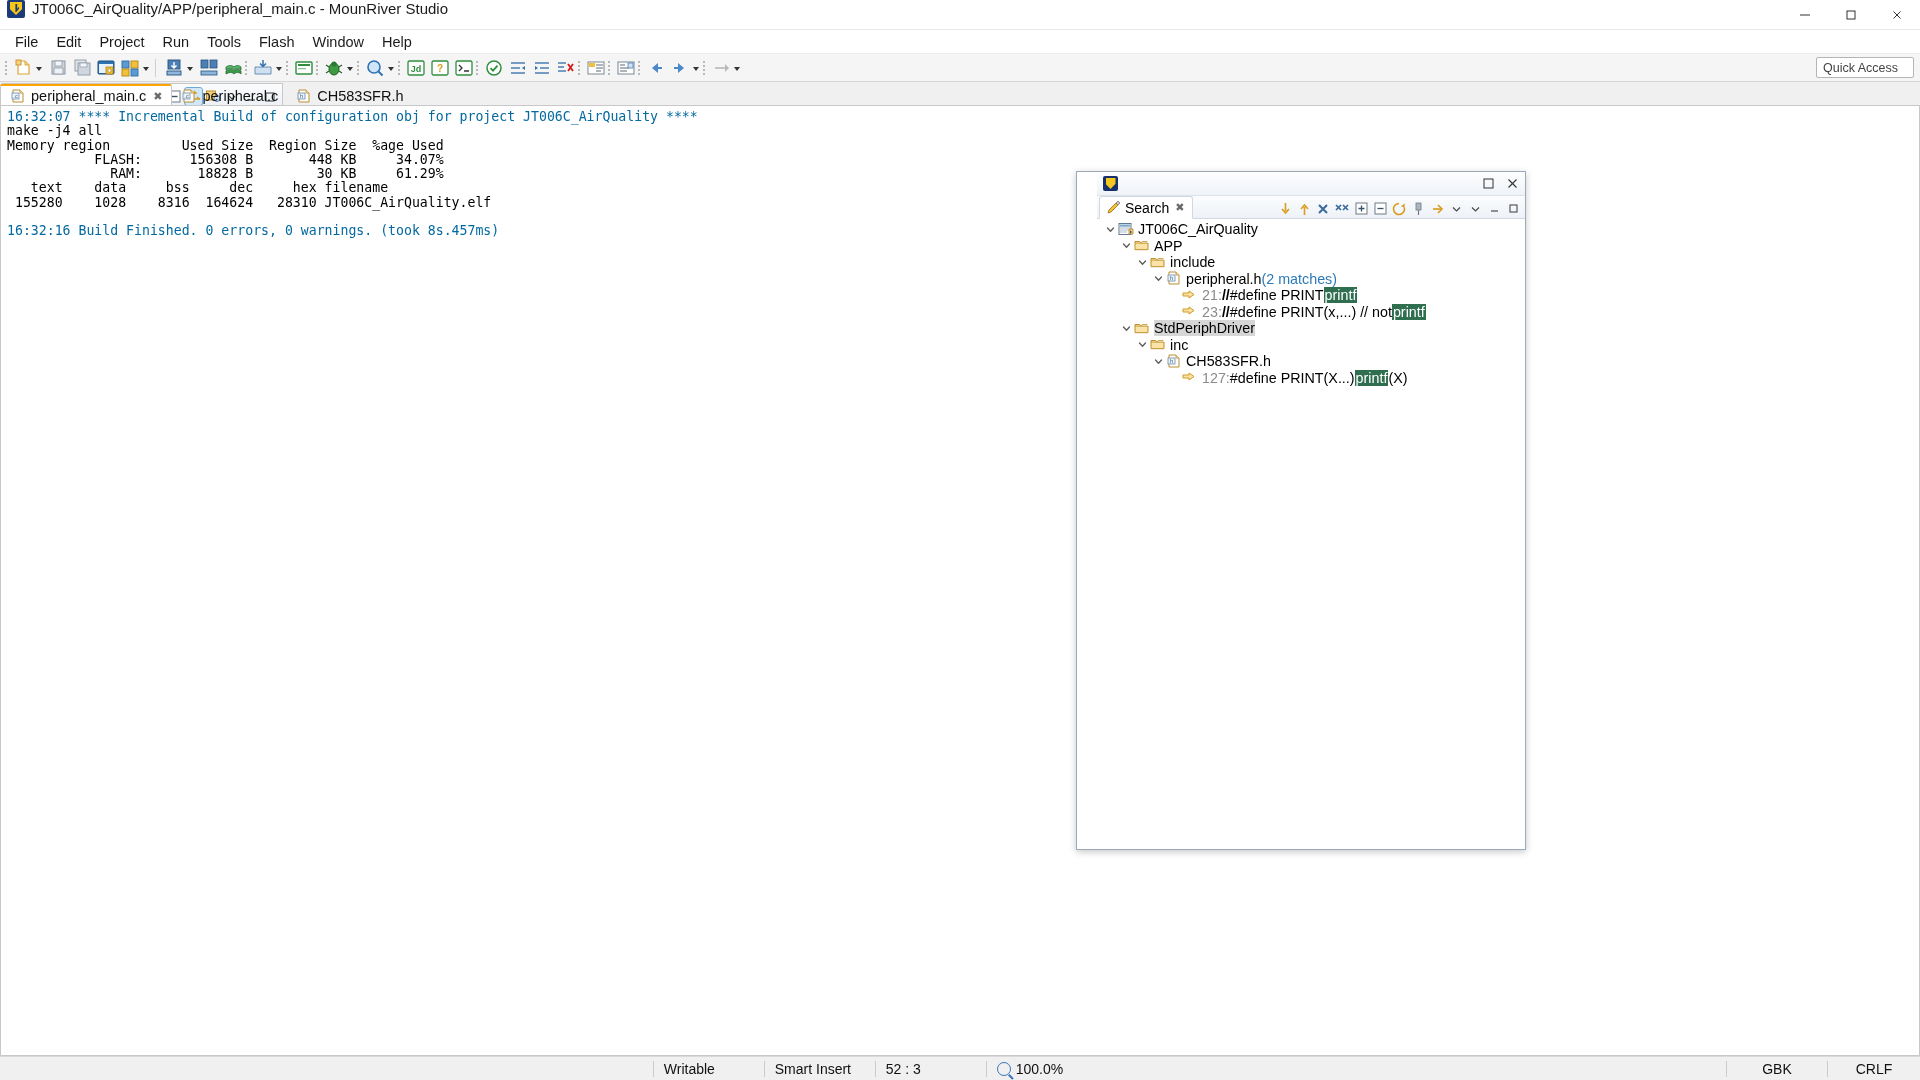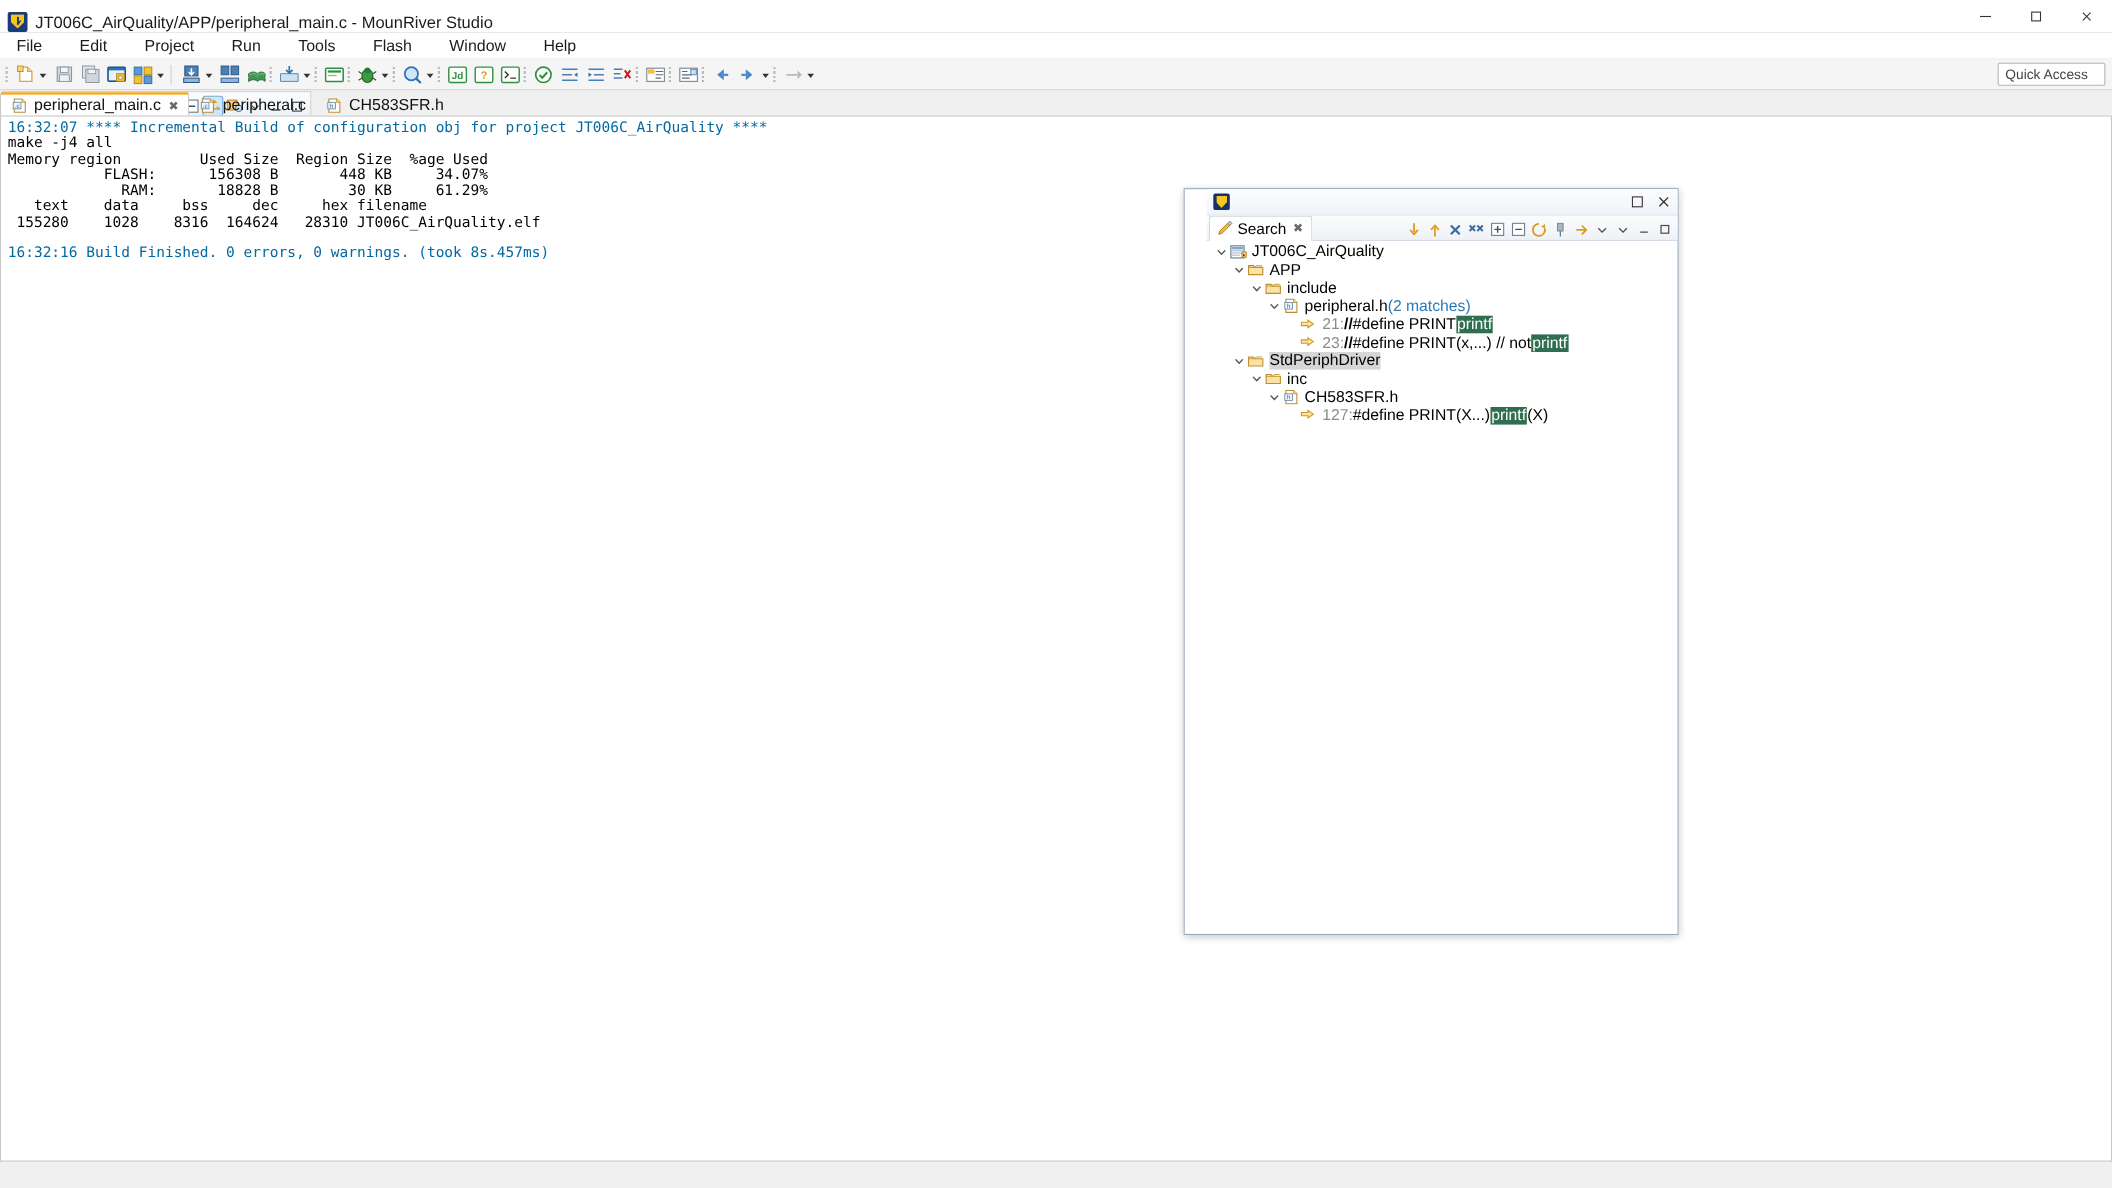--- a/index.html
+++ b/index.html
@@ -9,21 +9,21 @@
     font-family:"Liberation Sans", sans-serif;
     font-size:15px;
     background:#f0f0f0;
     overflow:hidden;
     -webkit-font-smoothing:antialiased;
   }
   .app { position:relative; width:1920px; height:1080px; background:#f0f0f0; }
 
   
   .titlebar {
-    height:30px; background:#ffffff; display:flex; align-items:flex-end;
+    height:30px; background:#ffffff; display:flex; align-items:flex-start;
     border-bottom:1px solid #e8e8e8; position:relative;
   }
   .titlebar .tb-icon {
     width:18px; height:18px; margin-left:7px; margin-right:7px;
     background:#1a3a7a; border-radius:2px; position:relative; flex:none;
   }
   .titlebar .tb-icon::after {
     content:""; position:absolute; left:3px; top:2px; width:12px; height:13px;
     background:#f5c518;
     clip-path:polygon(0 0,100% 0,100% 55%,50% 100%,0 55%);
@@ -37,21 +37,21 @@
   .winbtns { position:absolute; right:0; top:0; height:30px; display:flex; }
   .winbtn {
     width:46px; height:30px; display:flex; align-items:center; justify-content:center;
     color:#333; font-size:13px;
   }
   .winbtn svg { display:block; }
 
   
   .menubar {
     height:24px; background:#ffffff; display:flex; align-items:center;
-    padding-left:6px; gap:16px; border-bottom:1px solid #ececec;
+    padding-left:6px; gap:0px; border-bottom:1px solid #ececec;
   }
   .menuitem {
     padding:2px 9px; font-size:14.5px; color:#1b1b1b; line-height:18px; cursor:default;
   }
 
   
   .toolbar {
     height:28px; background:#f5f5f5; border-bottom:1px solid #d6d6d6;
     display:flex; align-items:center; padding:0 3px; gap:0;
     position:relative;
@@ -1439,14 +1439,33 @@
             <span class="mline">127: </span>
             <span>#define PRINT(X...)  </span>
             <span class="hl">printf</span>
             <span>(X)</span>
           </div>
         </div>
     </div>
 
   </div>
 
+  <div class="statusbar">
+    <div class="sb-spacer"></div>
+    <div class="sb-sep"></div>
+    <div class="sb-cell" style="width:110px;justify-content:flex-start;">Writable</div>
+    <div class="sb-sep"></div>
+    <div class="sb-cell" style="width:110px;">Smart Insert</div>
+    <div class="sb-sep"></div>
+    <div class="sb-cell" style="width:110px;">52 : 3</div>
+    <div class="sb-sep"></div>
+    <div class="sb-cell sb-zoom">
+      <span class="zoomico"></span>
+      <span>100.0%</span>
+    </div>
+    <div class="sb-spacer"></div>
+    <div class="sb-sep"></div>
+    <div class="sb-cell" style="width:100px;justify-content:center;">GBK</div>
+    <div class="sb-sep"></div>
+    <div class="sb-cell" style="width:92px;justify-content:center;">CRLF</div>
+  </div>
 
 </div>
 
 </body></html>

